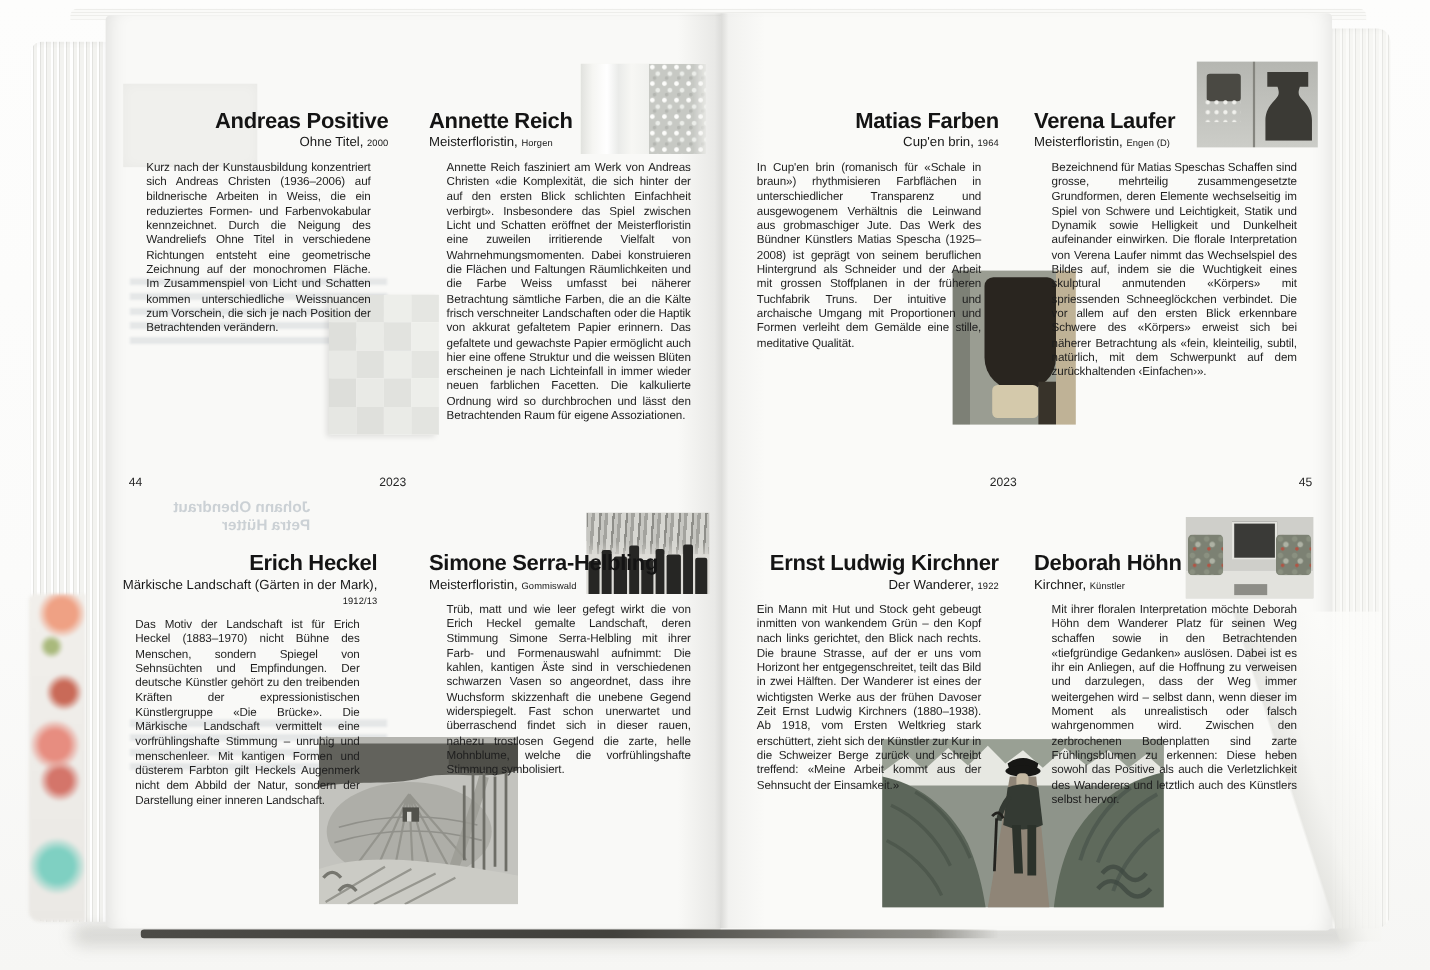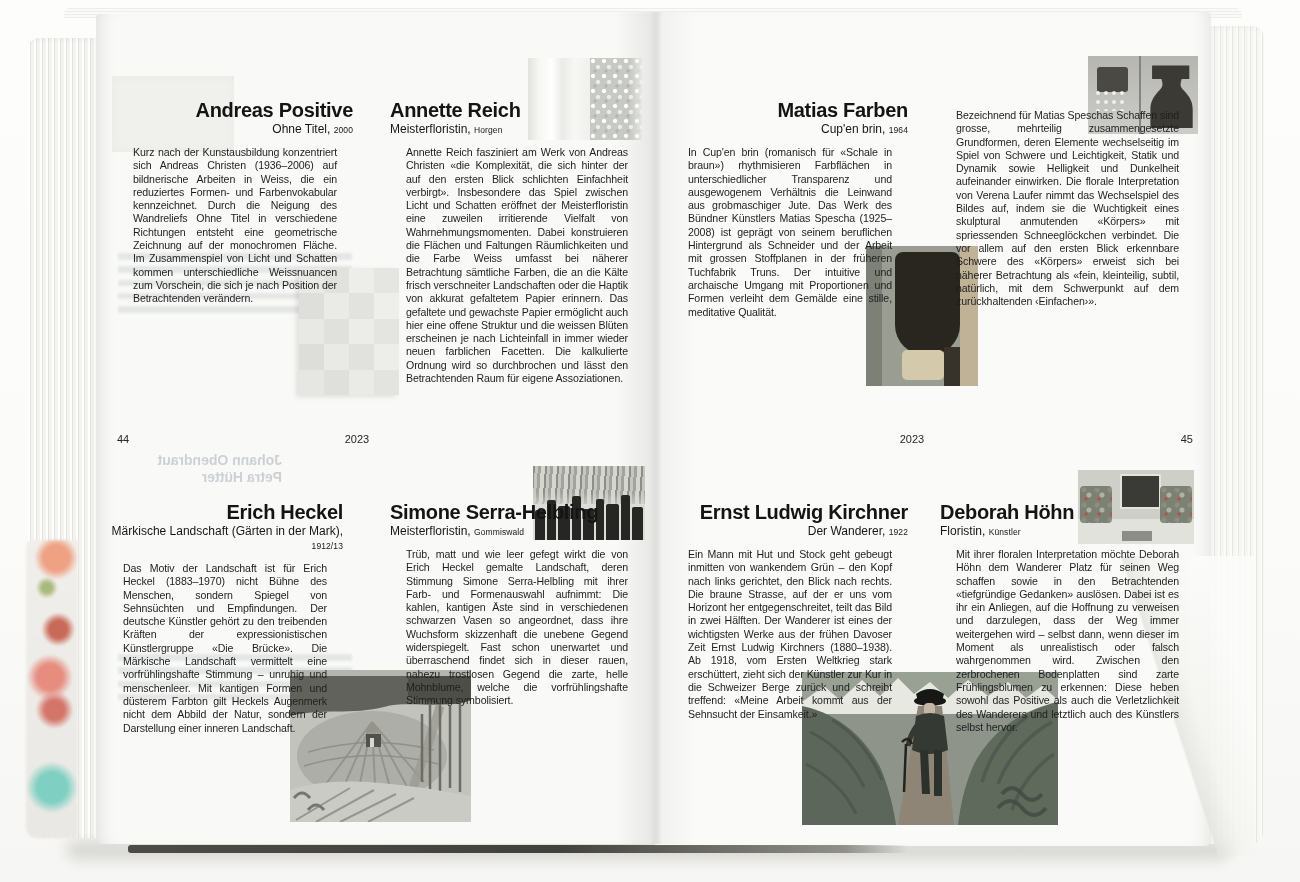--- a/index.html
+++ b/index.html
@@ -270,35 +270,39 @@
 
   <section class="col" style="left:672px;top:100px;width:236px;">
     <div class="hdr ra">
       <h2>Matias Farben</h2>
       <p class="subline"><span class="t">Cup'en brin,</span> <span class="yr">1964</span></p>
     </div>
     <p class="body">In Cup'en brin (romanisch für «Schale in braun») rhythmisieren Farbflächen in unterschiedlicher Transparenz und ausgewogenem Verhältnis die Leinwand aus grobmaschiger Jute. Das Werk des Bündner Künstlers Matias Spescha (1925–2008) ist geprägt von seinem beruflichen Hintergrund als Schneider und der Arbeit mit grossen Stoffplanen in der früheren Tuchfabrik Truns. Der intuitive und archaische Umgang mit Proportionen und Formen verleiht dem Gemälde eine stille, meditative Qualität.</p>
   </section>
 
   <section class="col" style="left:940px;top:100px;width:255px;">
+    <div class="hdr">
+      <h2>Verena Laufer</h2>
+      <p class="subline"><span>Meisterfloristin,</span> <span class="loc">Engen (D)</span></p>
+    </div>
     <p class="body">Bezeichnend für Matias Speschas Schaffen sind grosse, mehrteilig zusammengesetzte Grundformen, deren Elemente wechselseitig im Spiel von Schwere und Leichtigkeit, Statik und Dynamik sowie Helligkeit und Dunkelheit aufeinander einwirken. Die florale Interpretation von Verena Laufer nimmt das Wechselspiel des Bildes auf, indem sie die Wuchtigkeit eines skulptural anmutenden «Körpers» mit spriessenden Schneeglöckchen verbindet. Die vor allem auf den ersten Blick erkennbare Schwere des «Körpers» erweist sich bei näherer Betrachtung als «fein, kleinteilig, subtil, natürlich, mit dem Schwerpunkt auf dem zurückhaltenden ‹Einfachen›».</p>
   </section>
 
   <section class="col" style="left:672px;top:502px;width:236px;">
     <div class="hdr ra">
       <h2>Ernst Ludwig Kirchner</h2>
       <p class="subline"><span class="t">Der Wanderer,</span> <span class="yr">1922</span></p>
     </div>
     <p class="body">Ein Mann mit Hut und Stock geht gebeugt inmitten von wankendem Grün – den Kopf nach links gerichtet, den Blick nach rechts. Die braune Strasse, auf der er uns vom Horizont her entgegenschreitet, teilt das Bild in zwei Hälften. Der Wanderer ist eines der wichtigsten Werke aus der frühen Davoser Zeit Ernst Ludwig Kirchners (1880–1938). Ab 1918, vom Ersten Weltkrieg stark erschüttert, zieht sich der Künstler zur Kur in die Schweizer Berge zurück und schreibt treffend: «Meine Arbeit kommt aus der Sehnsucht der Einsamkeit.»</p>
   </section>
 
   <section class="col" style="left:940px;top:502px;width:255px;">
     <div class="hdr">
       <h2>Deborah Höhn</h2>
-      <p class="subline"><span>Floristin,</span> <span class="loc">Künstler</span></p>
+      <p class="subline"><span>Kirchner,</span> <span class="loc">Künstler</span></p>
     </div>
     <p class="body">Mit ihrer floralen Interpretation möchte Deborah Höhn dem Wanderer Platz für seinen Weg schaffen sowie in den Betrachtenden «tiefgründige Gedanken» auslösen. Dabei ist es ihr ein Anliegen, auf die Hoffnung zu verweisen und darzulegen, dass der Weg immer weitergehen wird – selbst dann, wenn dieser im Moment als unrealistisch oder falsch wahrgenommen wird. Zwischen den zerbrochenen Bodenplatten sind zarte Frühlingsblumen zu erkennen: Diese heben sowohl das Positive als auch die Verletzlichkeit des Wanderers und letztlich auch des Künstlers selbst hervor.</p>
   </section>
 
   <div class="foot" style="left:672px;top:433px;width:480px;text-align:center;">2023</div>
   <div class="foot" style="left:940px;top:433px;width:253px;text-align:right;">45</div>
 
   <div class="gutter"></div>
   <div class="page-curl"></div>
 </div>

